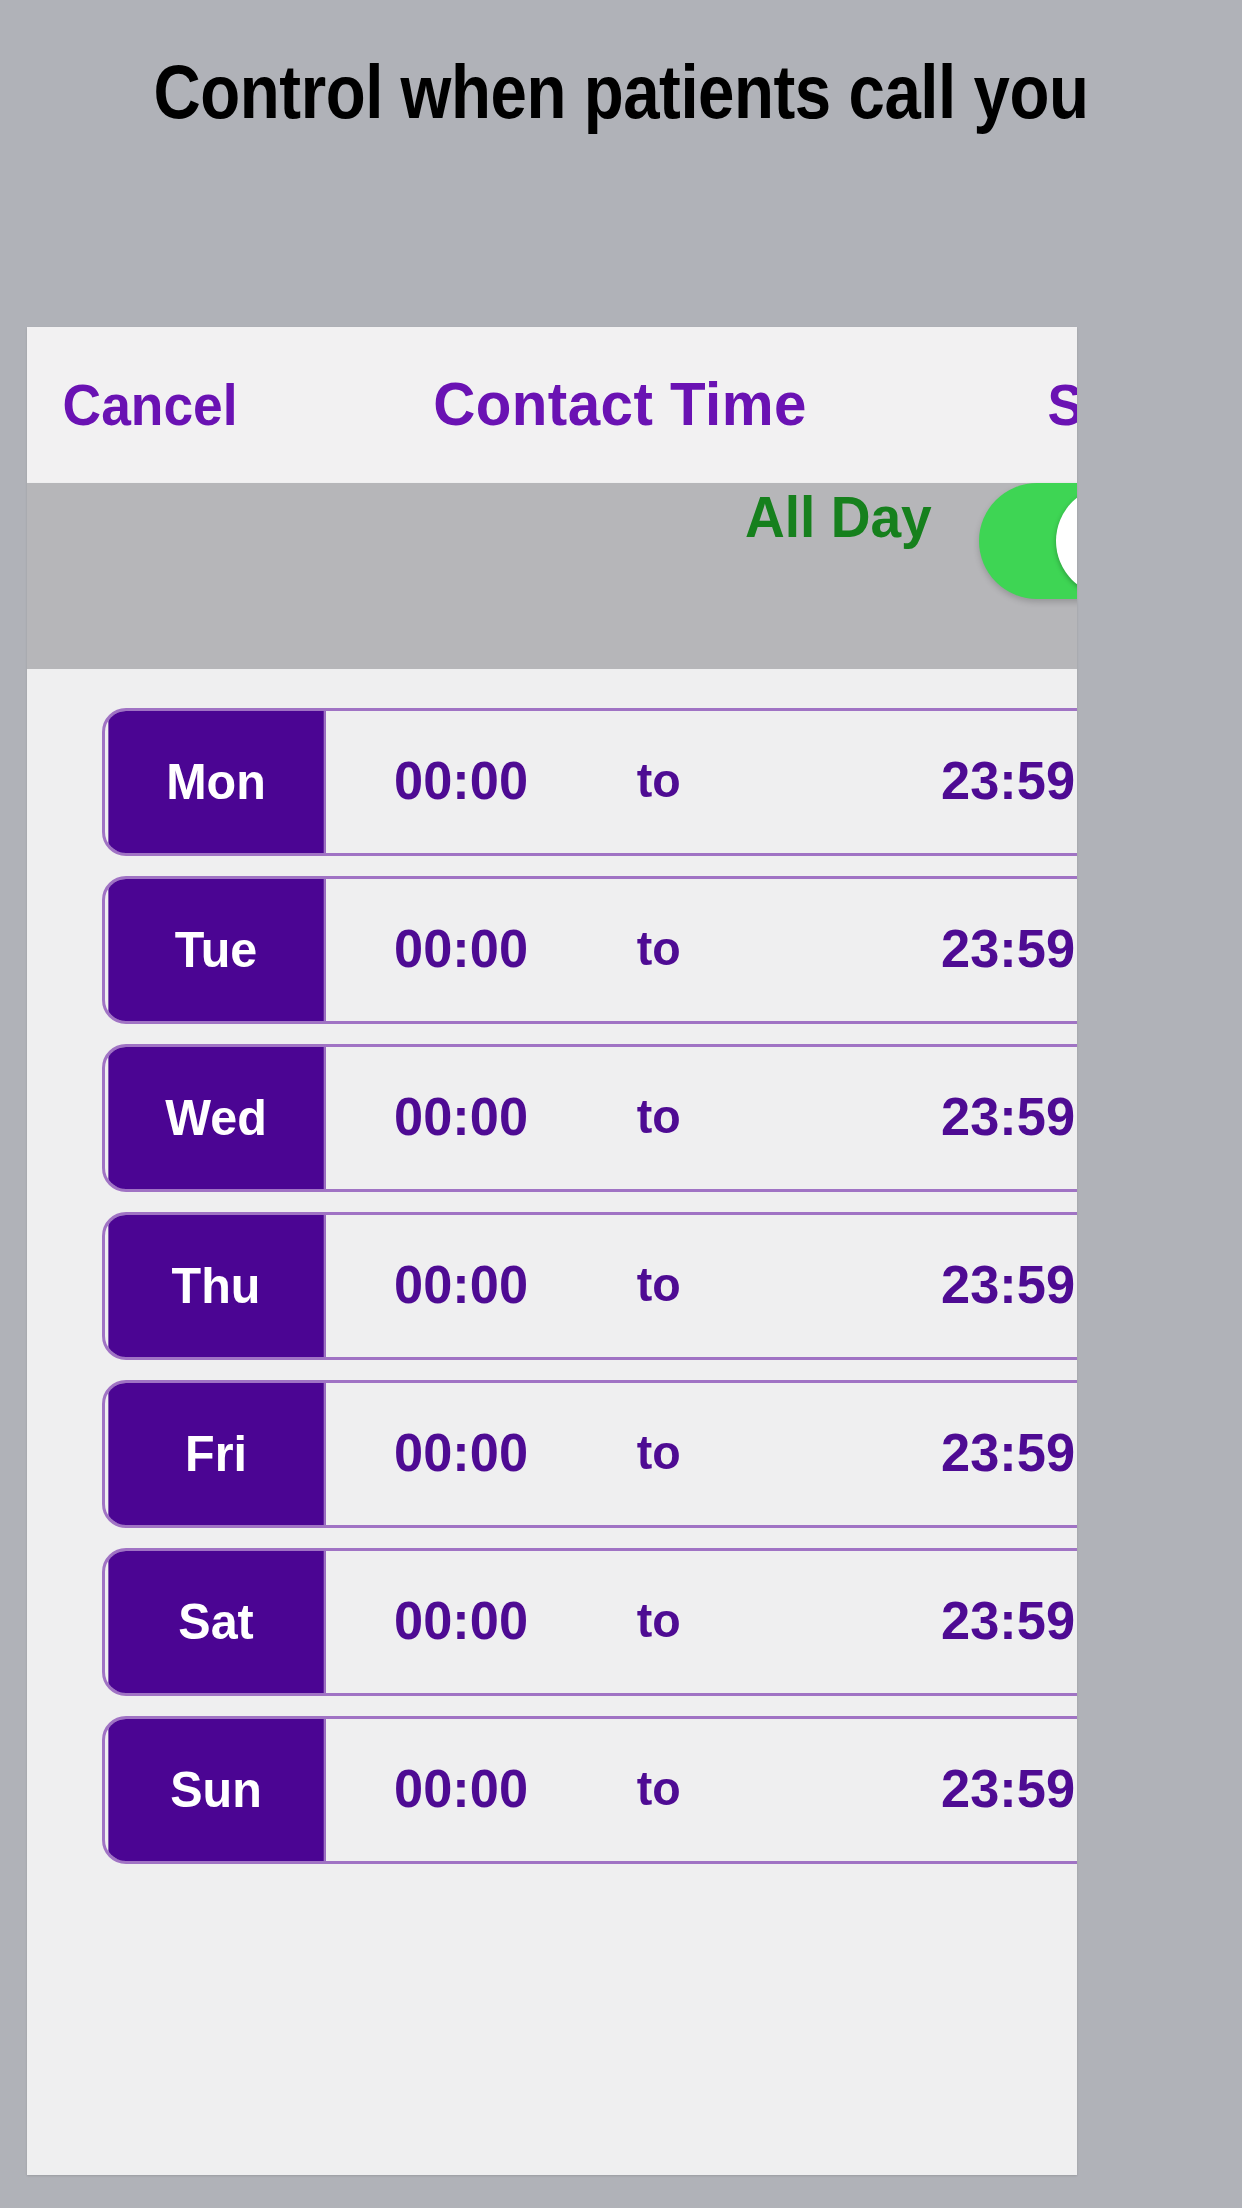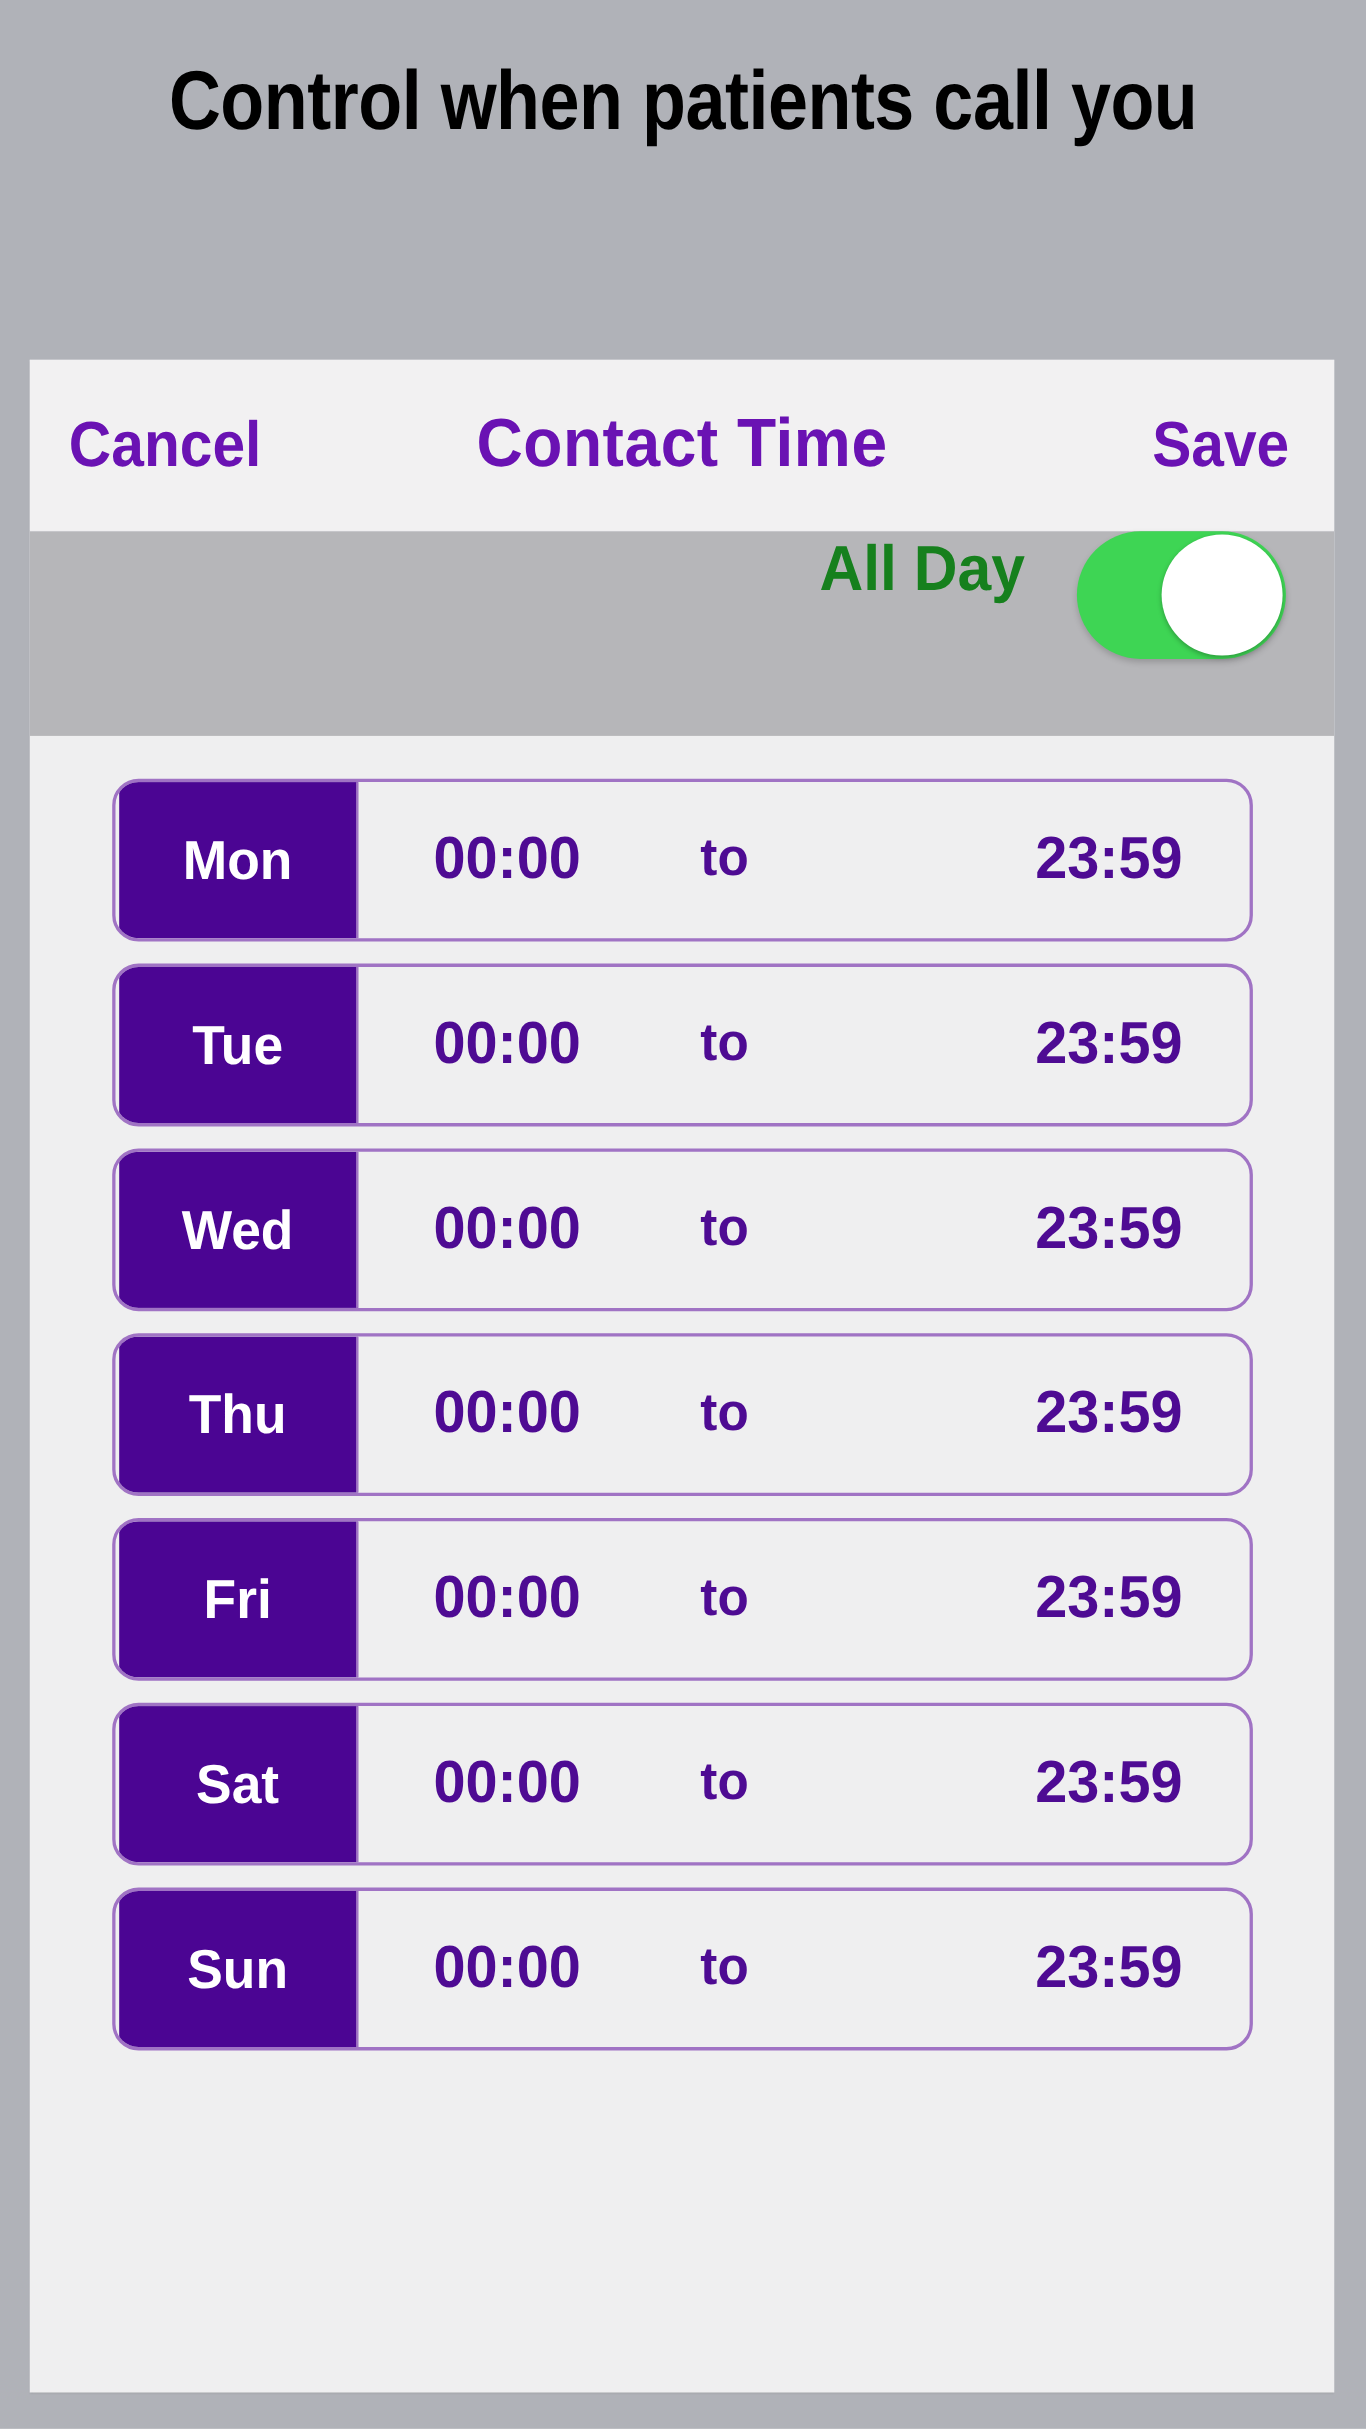--- a/index.html
+++ b/index.html
@@ -30,21 +30,21 @@
     transform: scaleX(0.86);
     transform-origin: center top;
     white-space: nowrap;
   }
 
   
   .phone-card {
     position: absolute;
     left: 27px;
     top: 327px;
-    width: 1186px;
+    width: 1050px;
     height: 1848px;
     background: #efeff0;
     overflow: hidden;
     box-shadow: 0 1px 2px rgba(0,0,0,0.12);
   }
 
   
   .navbar {
     position: absolute;
     left: 0;

